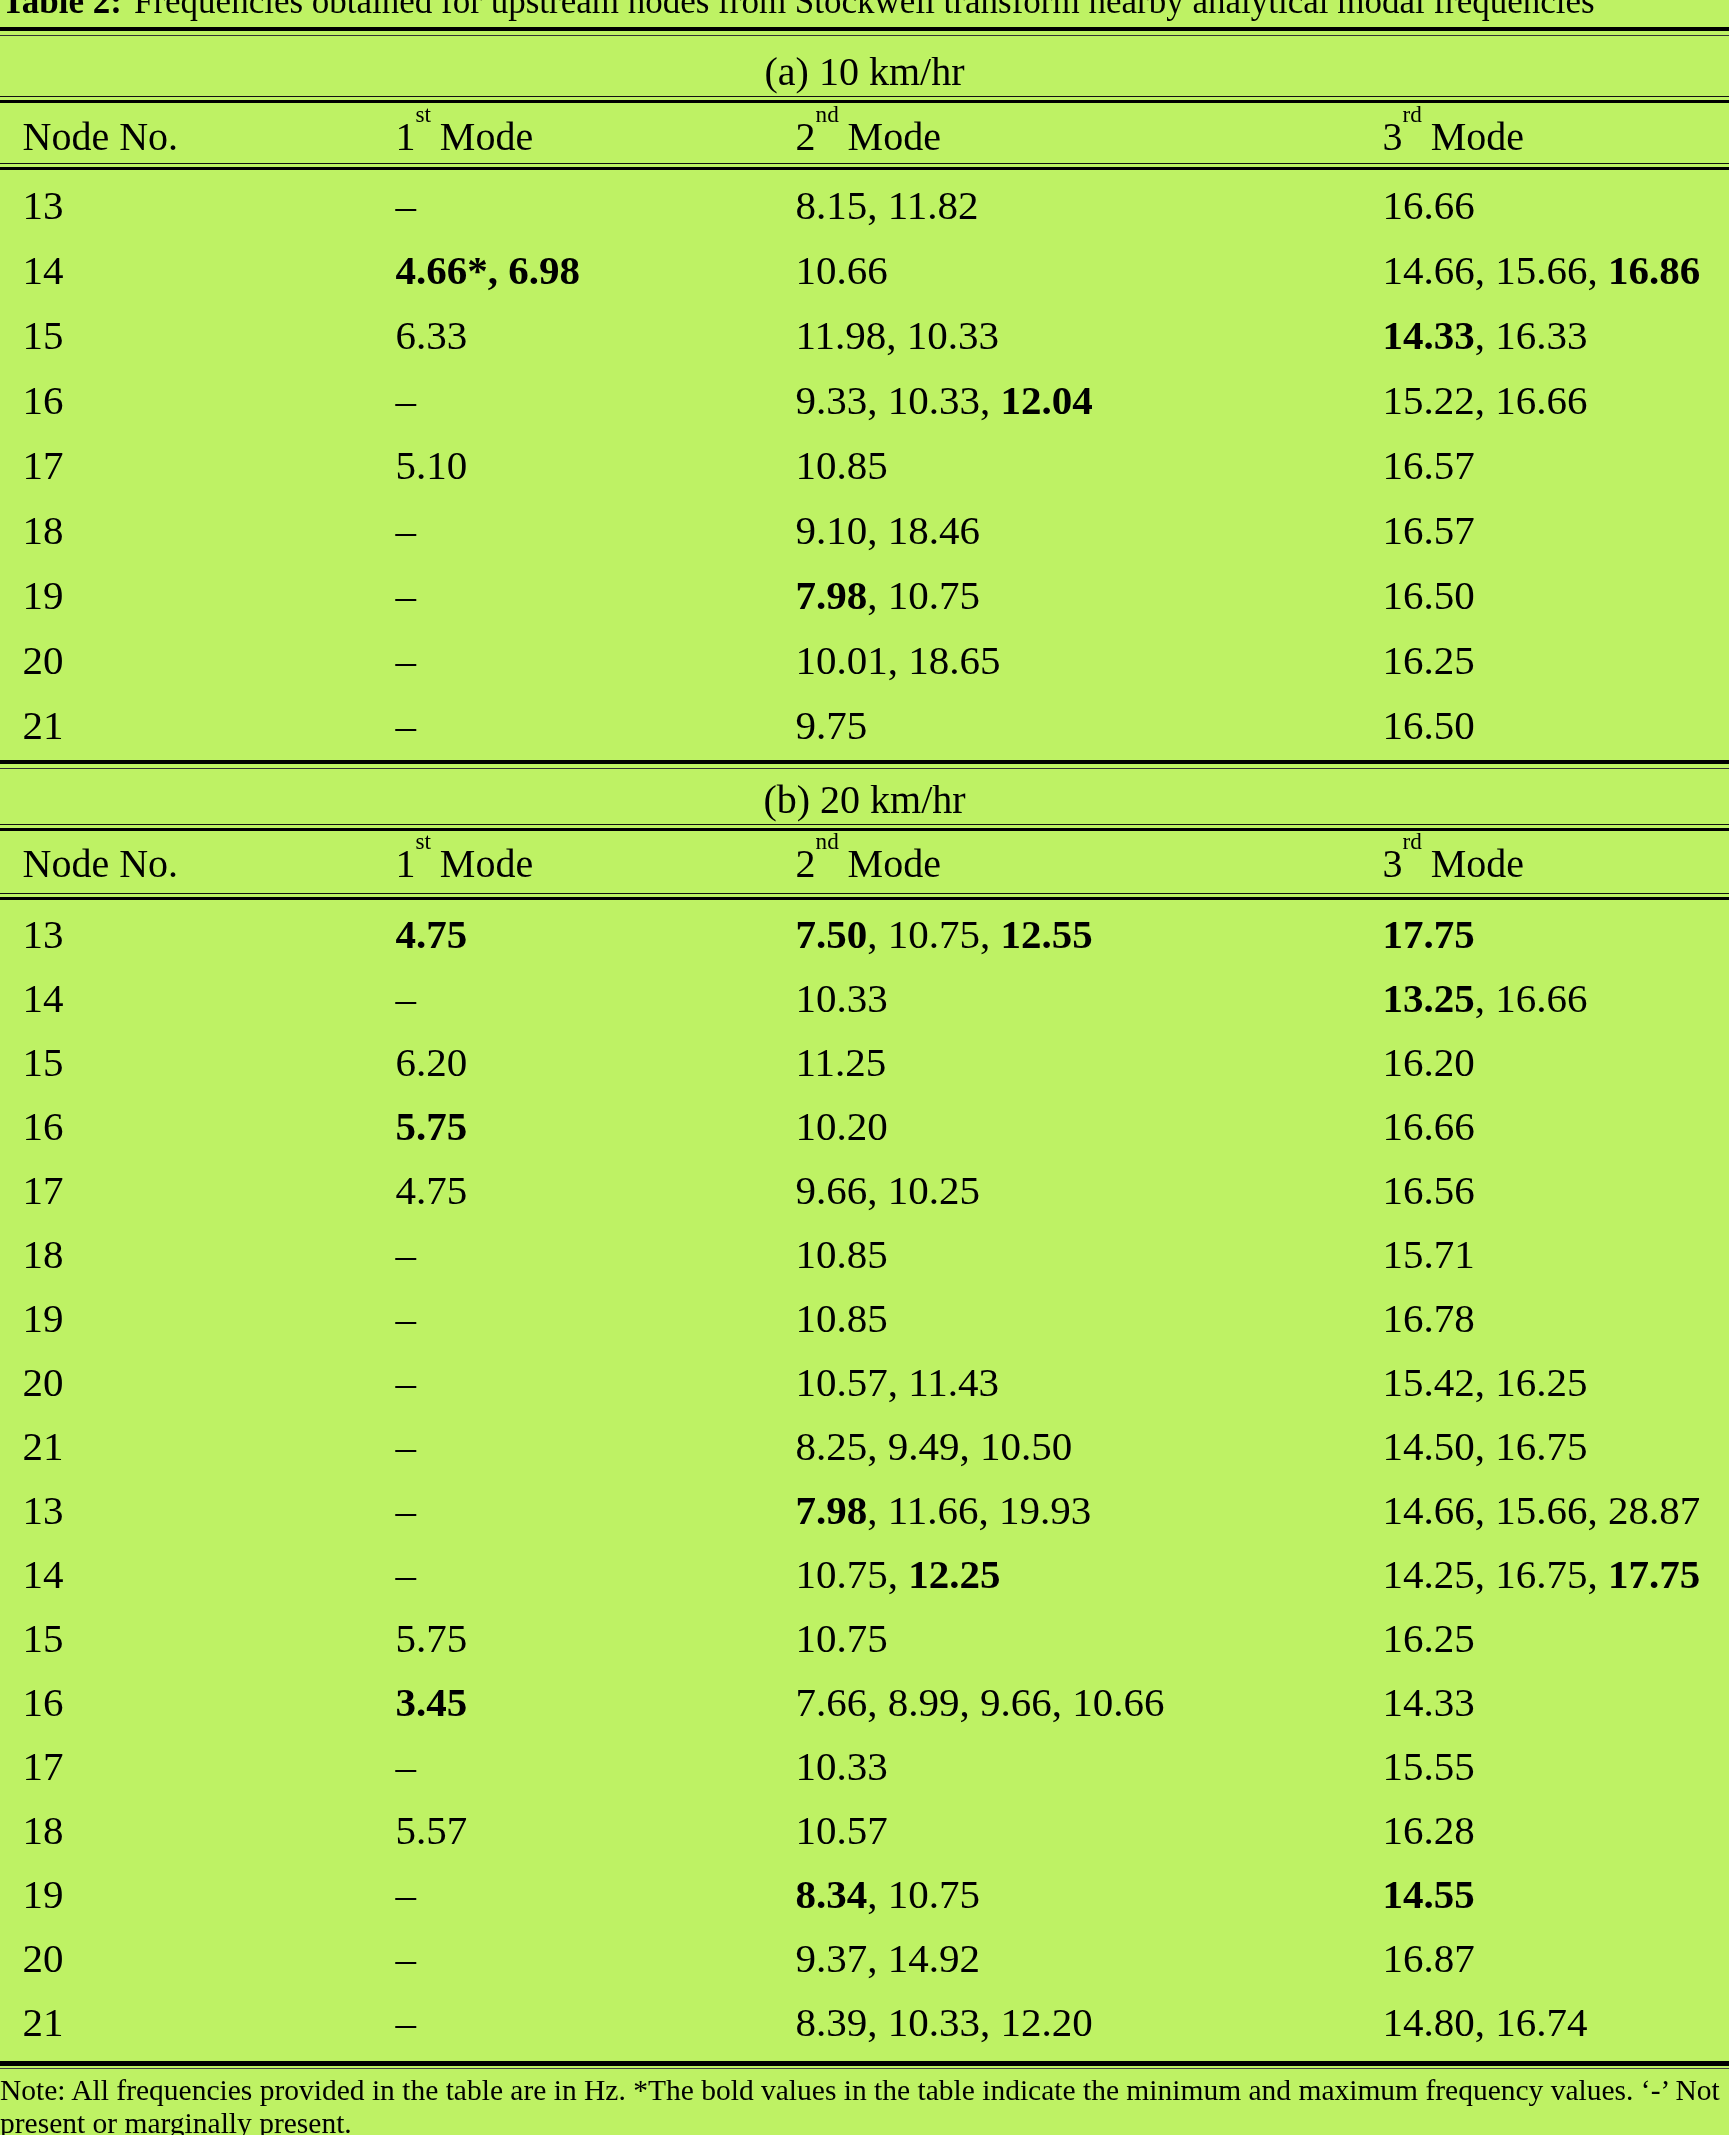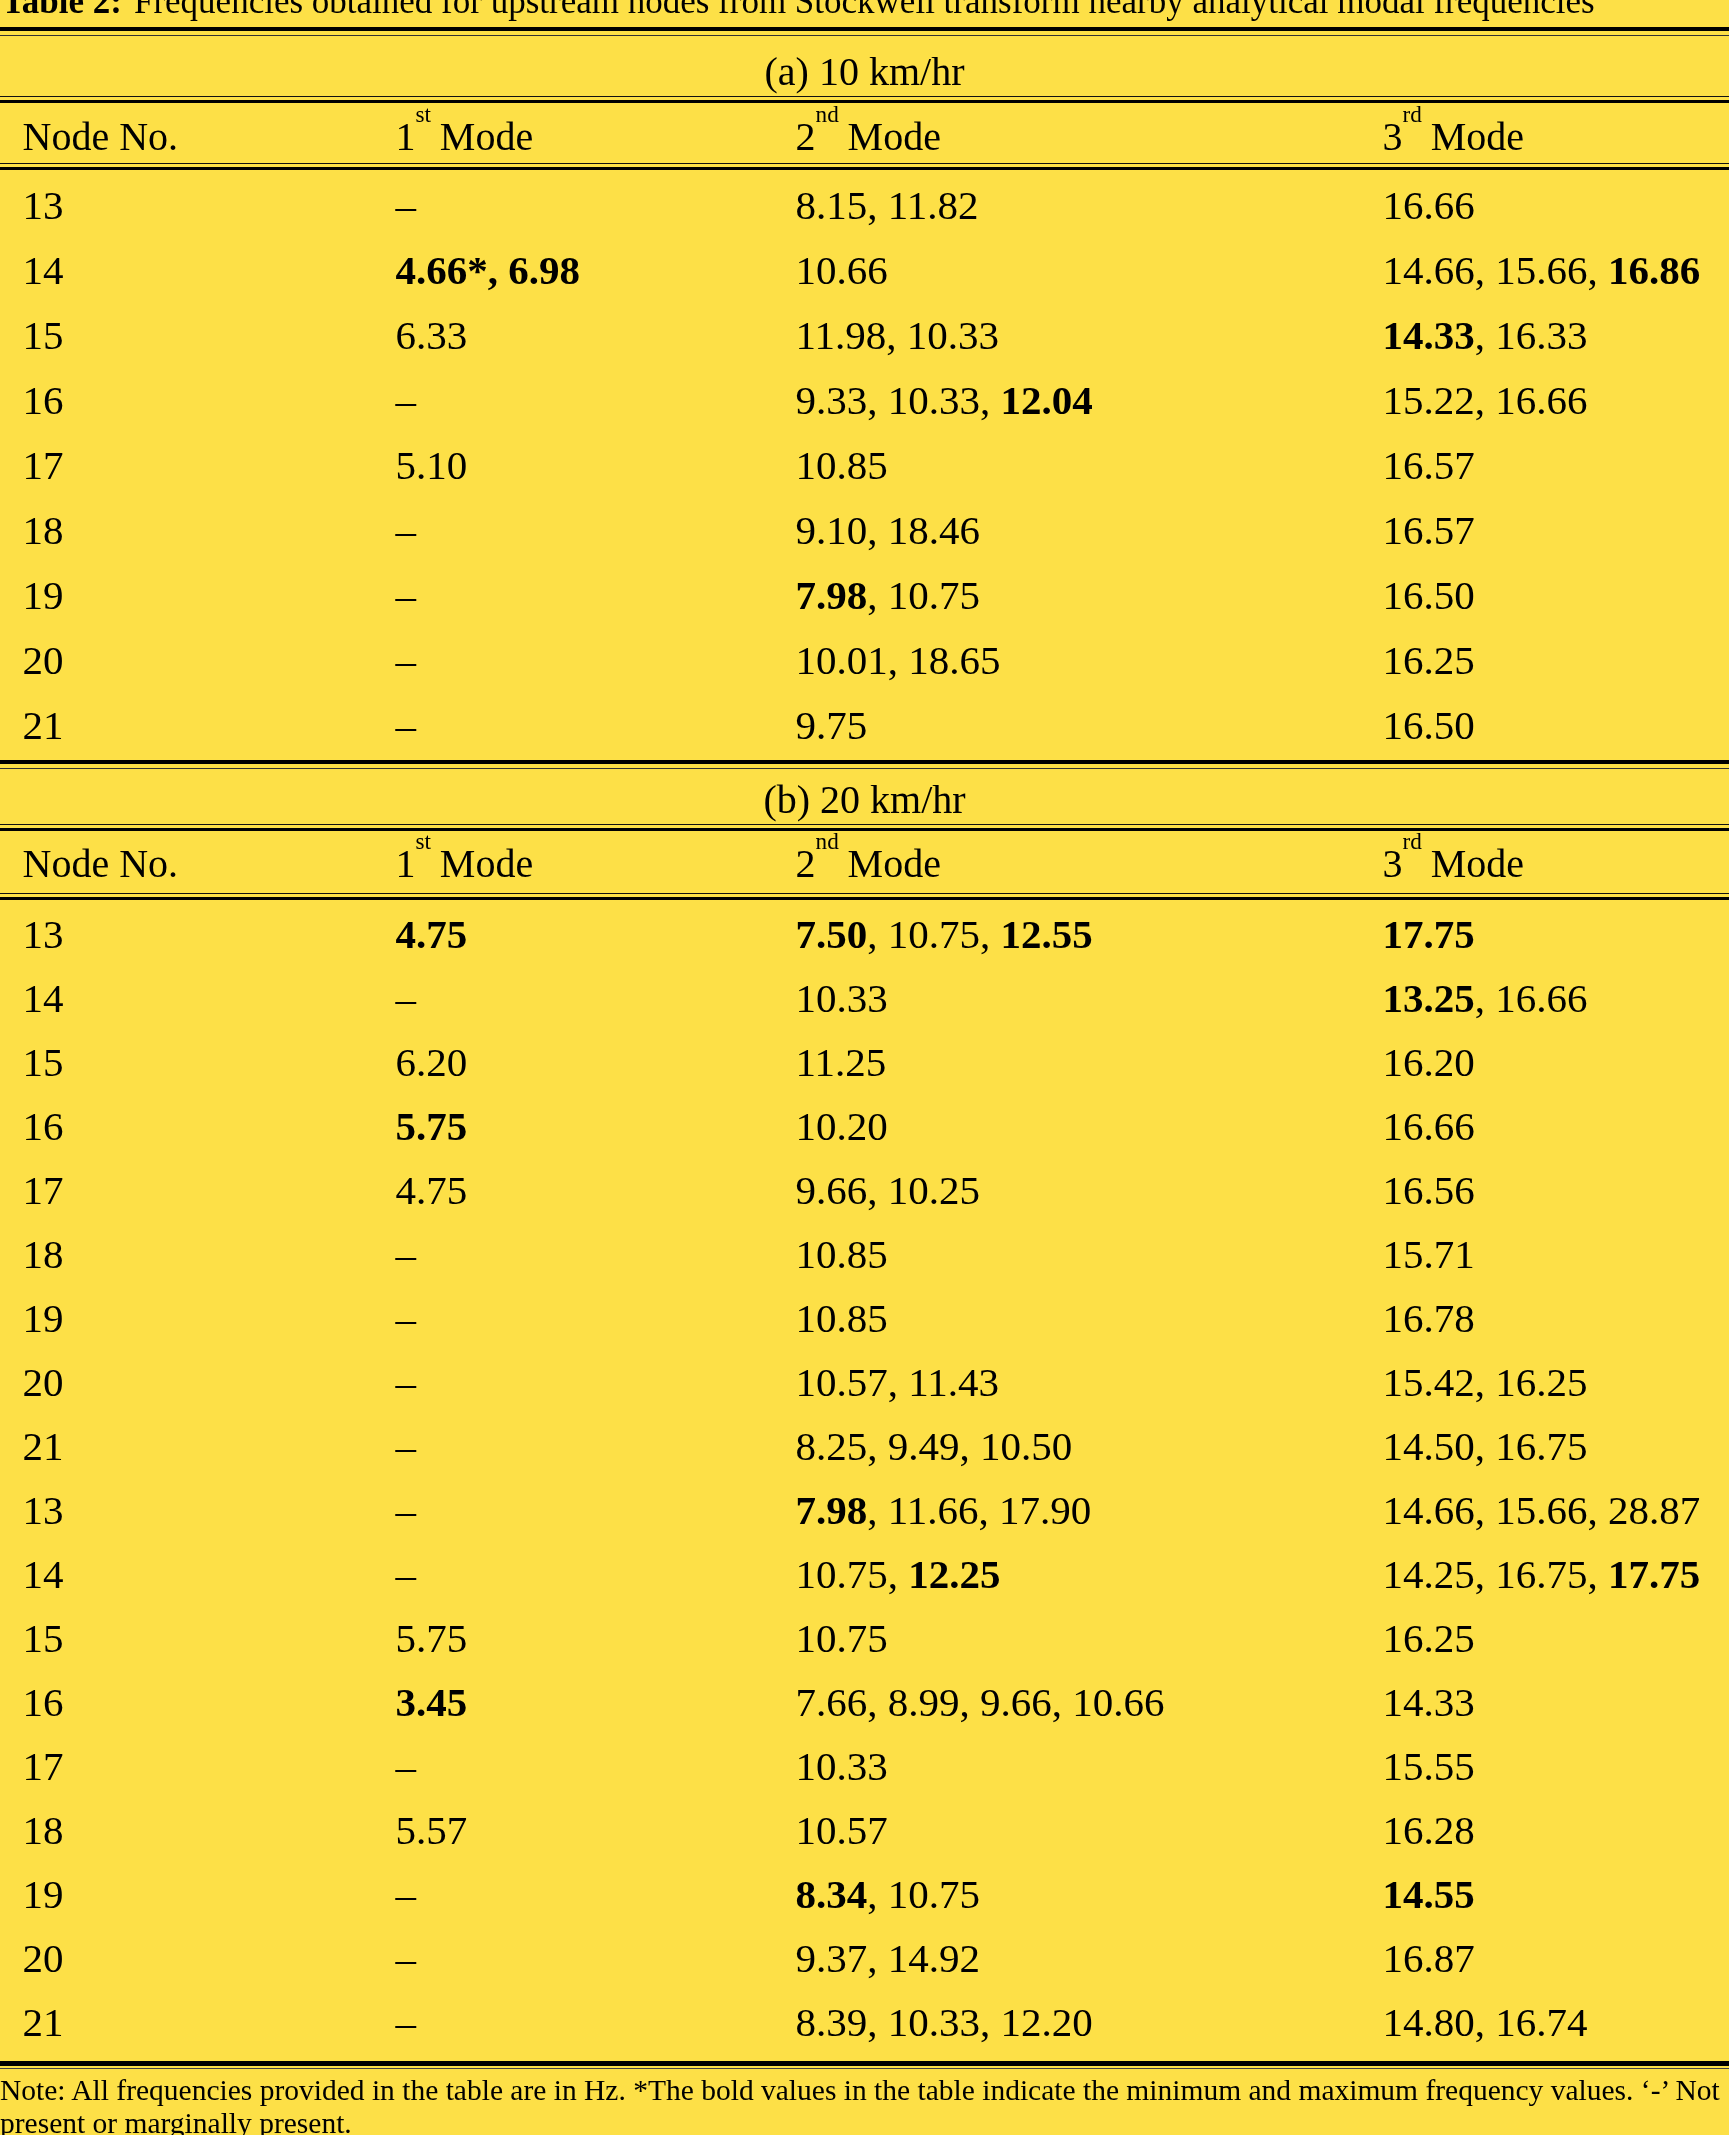--- a/index.html
+++ b/index.html
@@ -1,19 +1,19 @@
 <!DOCTYPE html>
 <html style="font-size:14px"><head>
 <meta charset="utf-8">
 <style>
   html,body{margin:0;padding:0;background:#fff;}
   #canvas{
     position:relative;
     width:1729px;height:2135px;
-    background:#fde047;
+    background:#bef264;
     overflow:hidden;
     font-family:"Liberation Serif","DejaVu Serif",serif;
     color:#000;
   }
   .abs{position:absolute;left:0;width:1729px;}
   
   .title{
     top:-21px;left:1.7px;
     font-size:35px;line-height:45px;
     white-space:nowrap;
@@ -198,21 +198,21 @@
       </div>
       <div class="trow">
         <div class="cell">21</div>
         <div class="cell"><span>–</span></div>
         <div class="cell"><span>8.25, 9.49, 10.50</span></div>
         <div class="cell"><span>14.50, 16.75</span></div>
       </div>
       <div class="trow">
         <div class="cell">13</div>
         <div class="cell"><span>–</span></div>
-        <div class="cell"><span class="b">7.98</span><span>, 11.66, 17.90</span></div>
+        <div class="cell"><span class="b">7.98</span><span>, 11.66, 19.93</span></div>
         <div class="cell"><span>14.66, 15.66, 28.87</span></div>
       </div>
       <div class="trow">
         <div class="cell">14</div>
         <div class="cell"><span>–</span></div>
         <div class="cell"><span>10.75, </span><span class="b">12.25</span></div>
         <div class="cell"><span>14.25, 16.75, </span><span class="b">17.75</span></div>
       </div>
       <div class="trow">
         <div class="cell">15</div>

